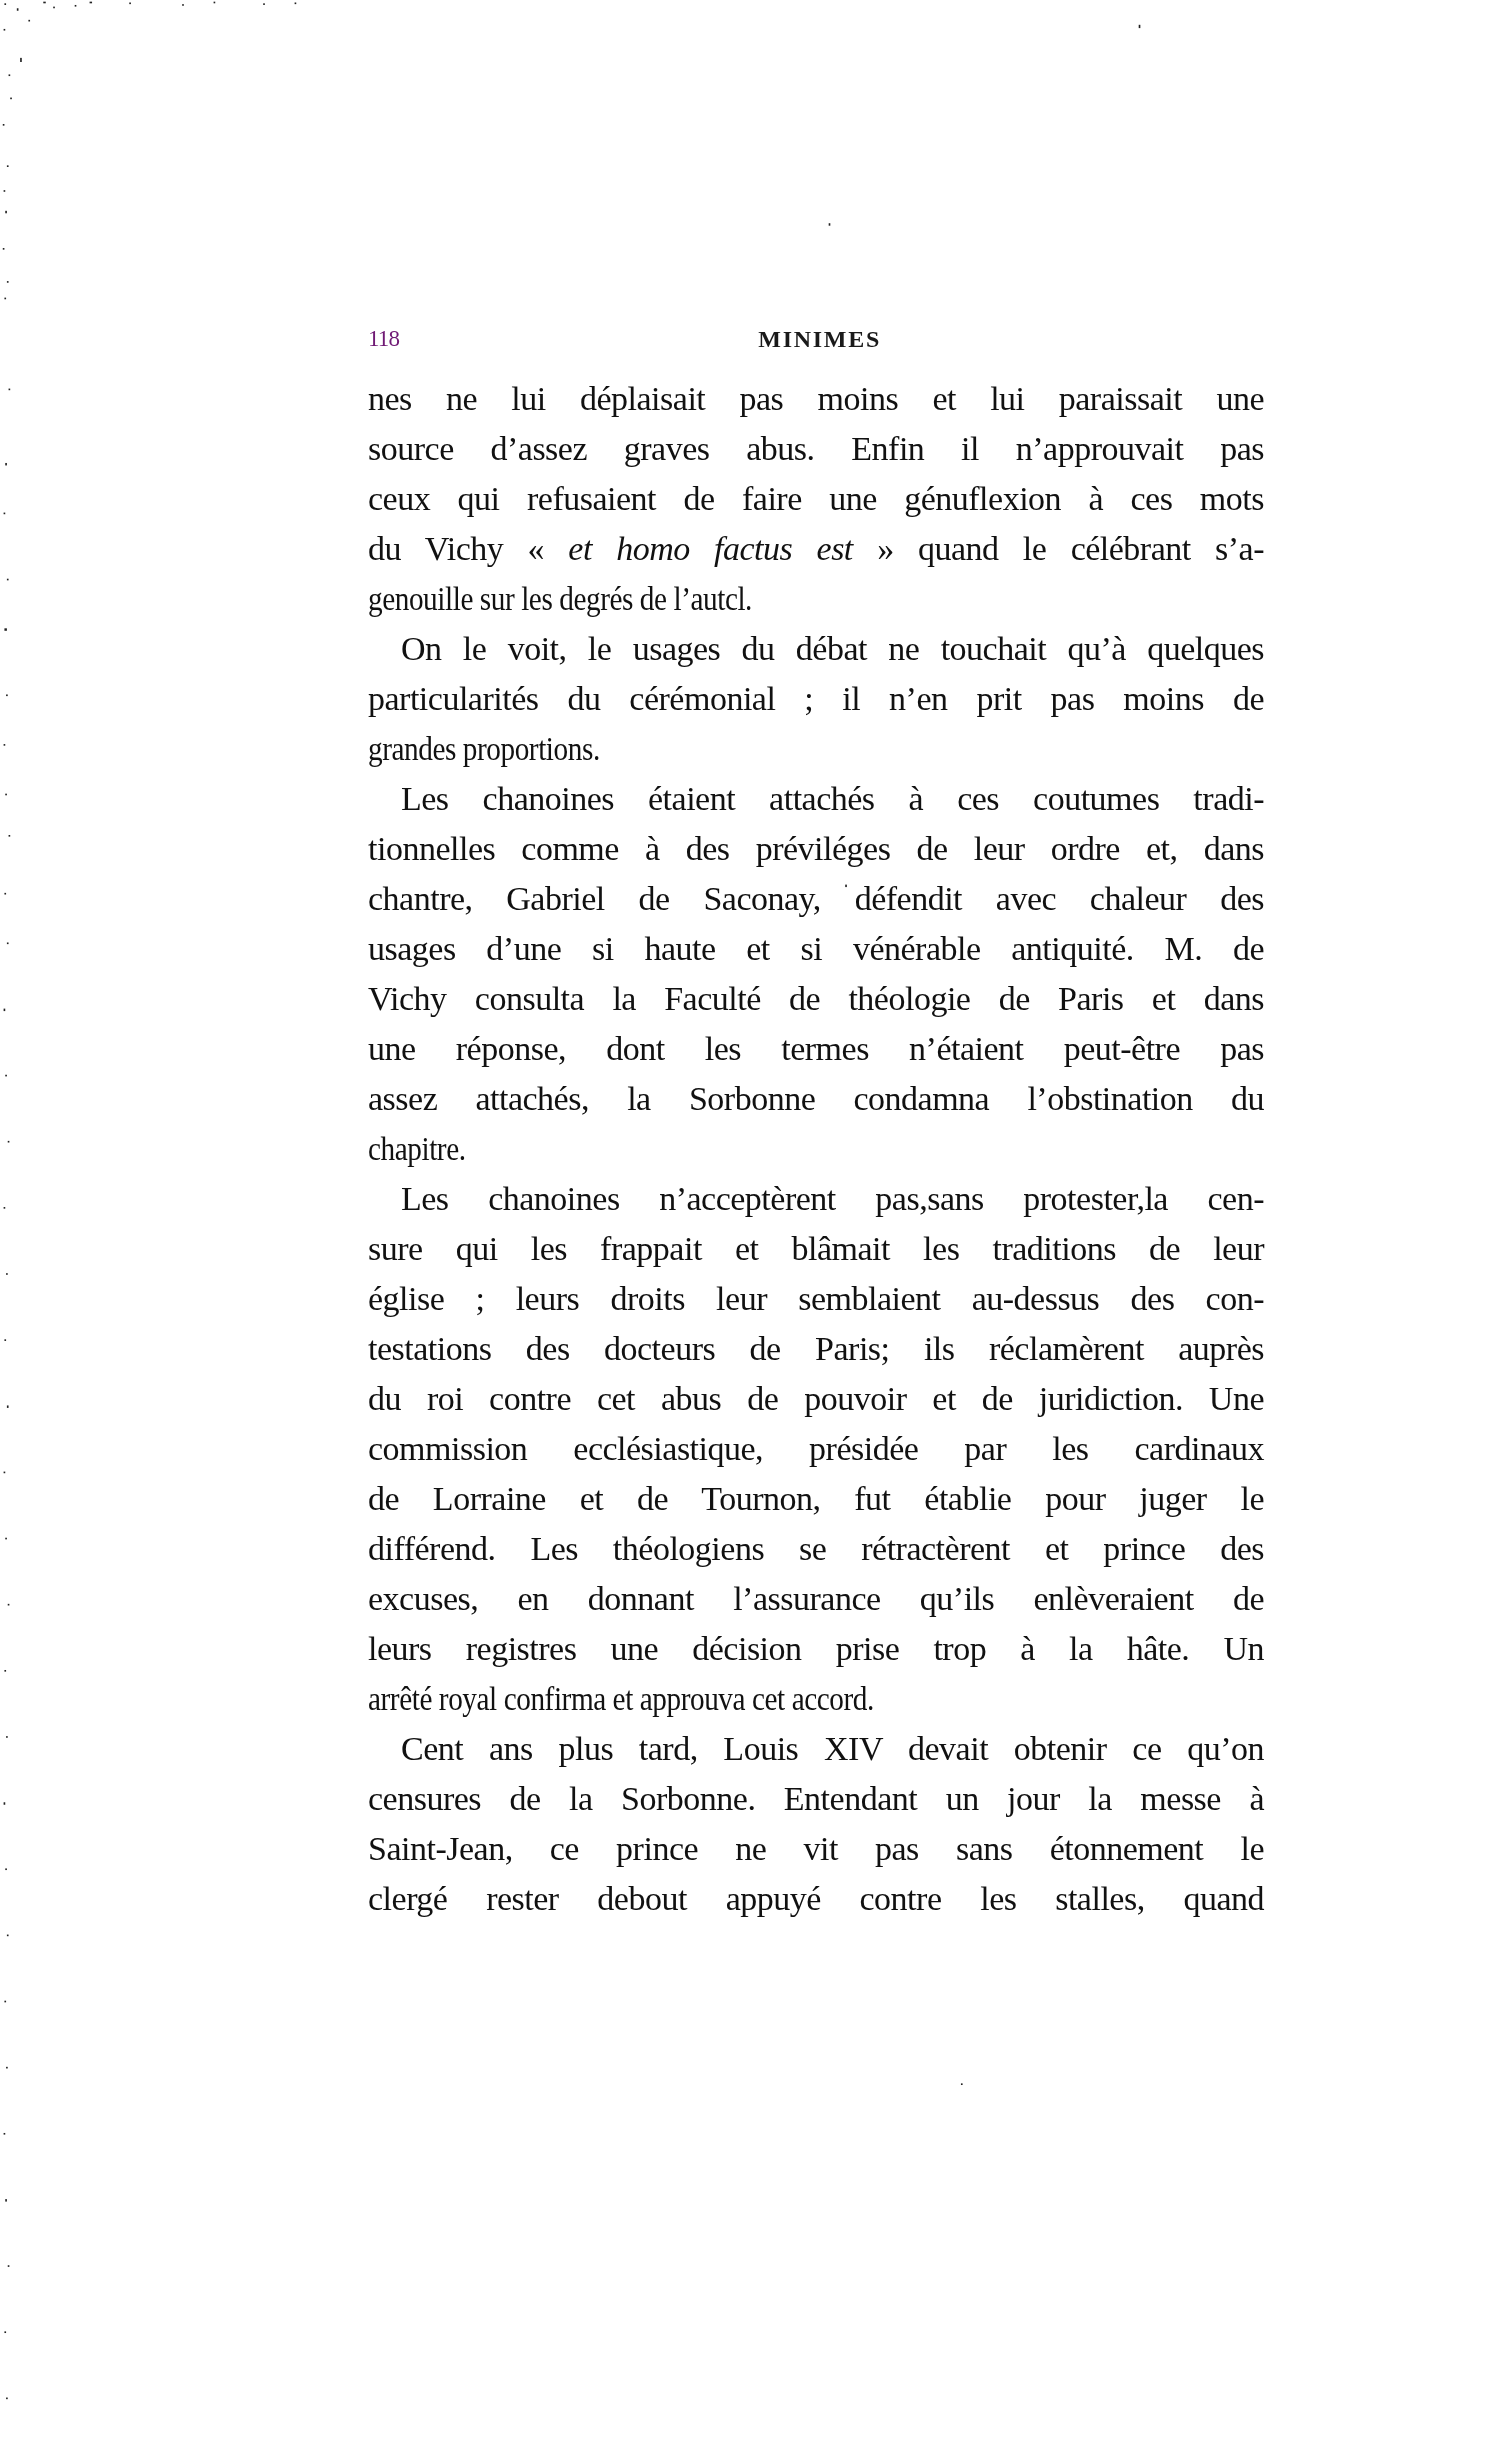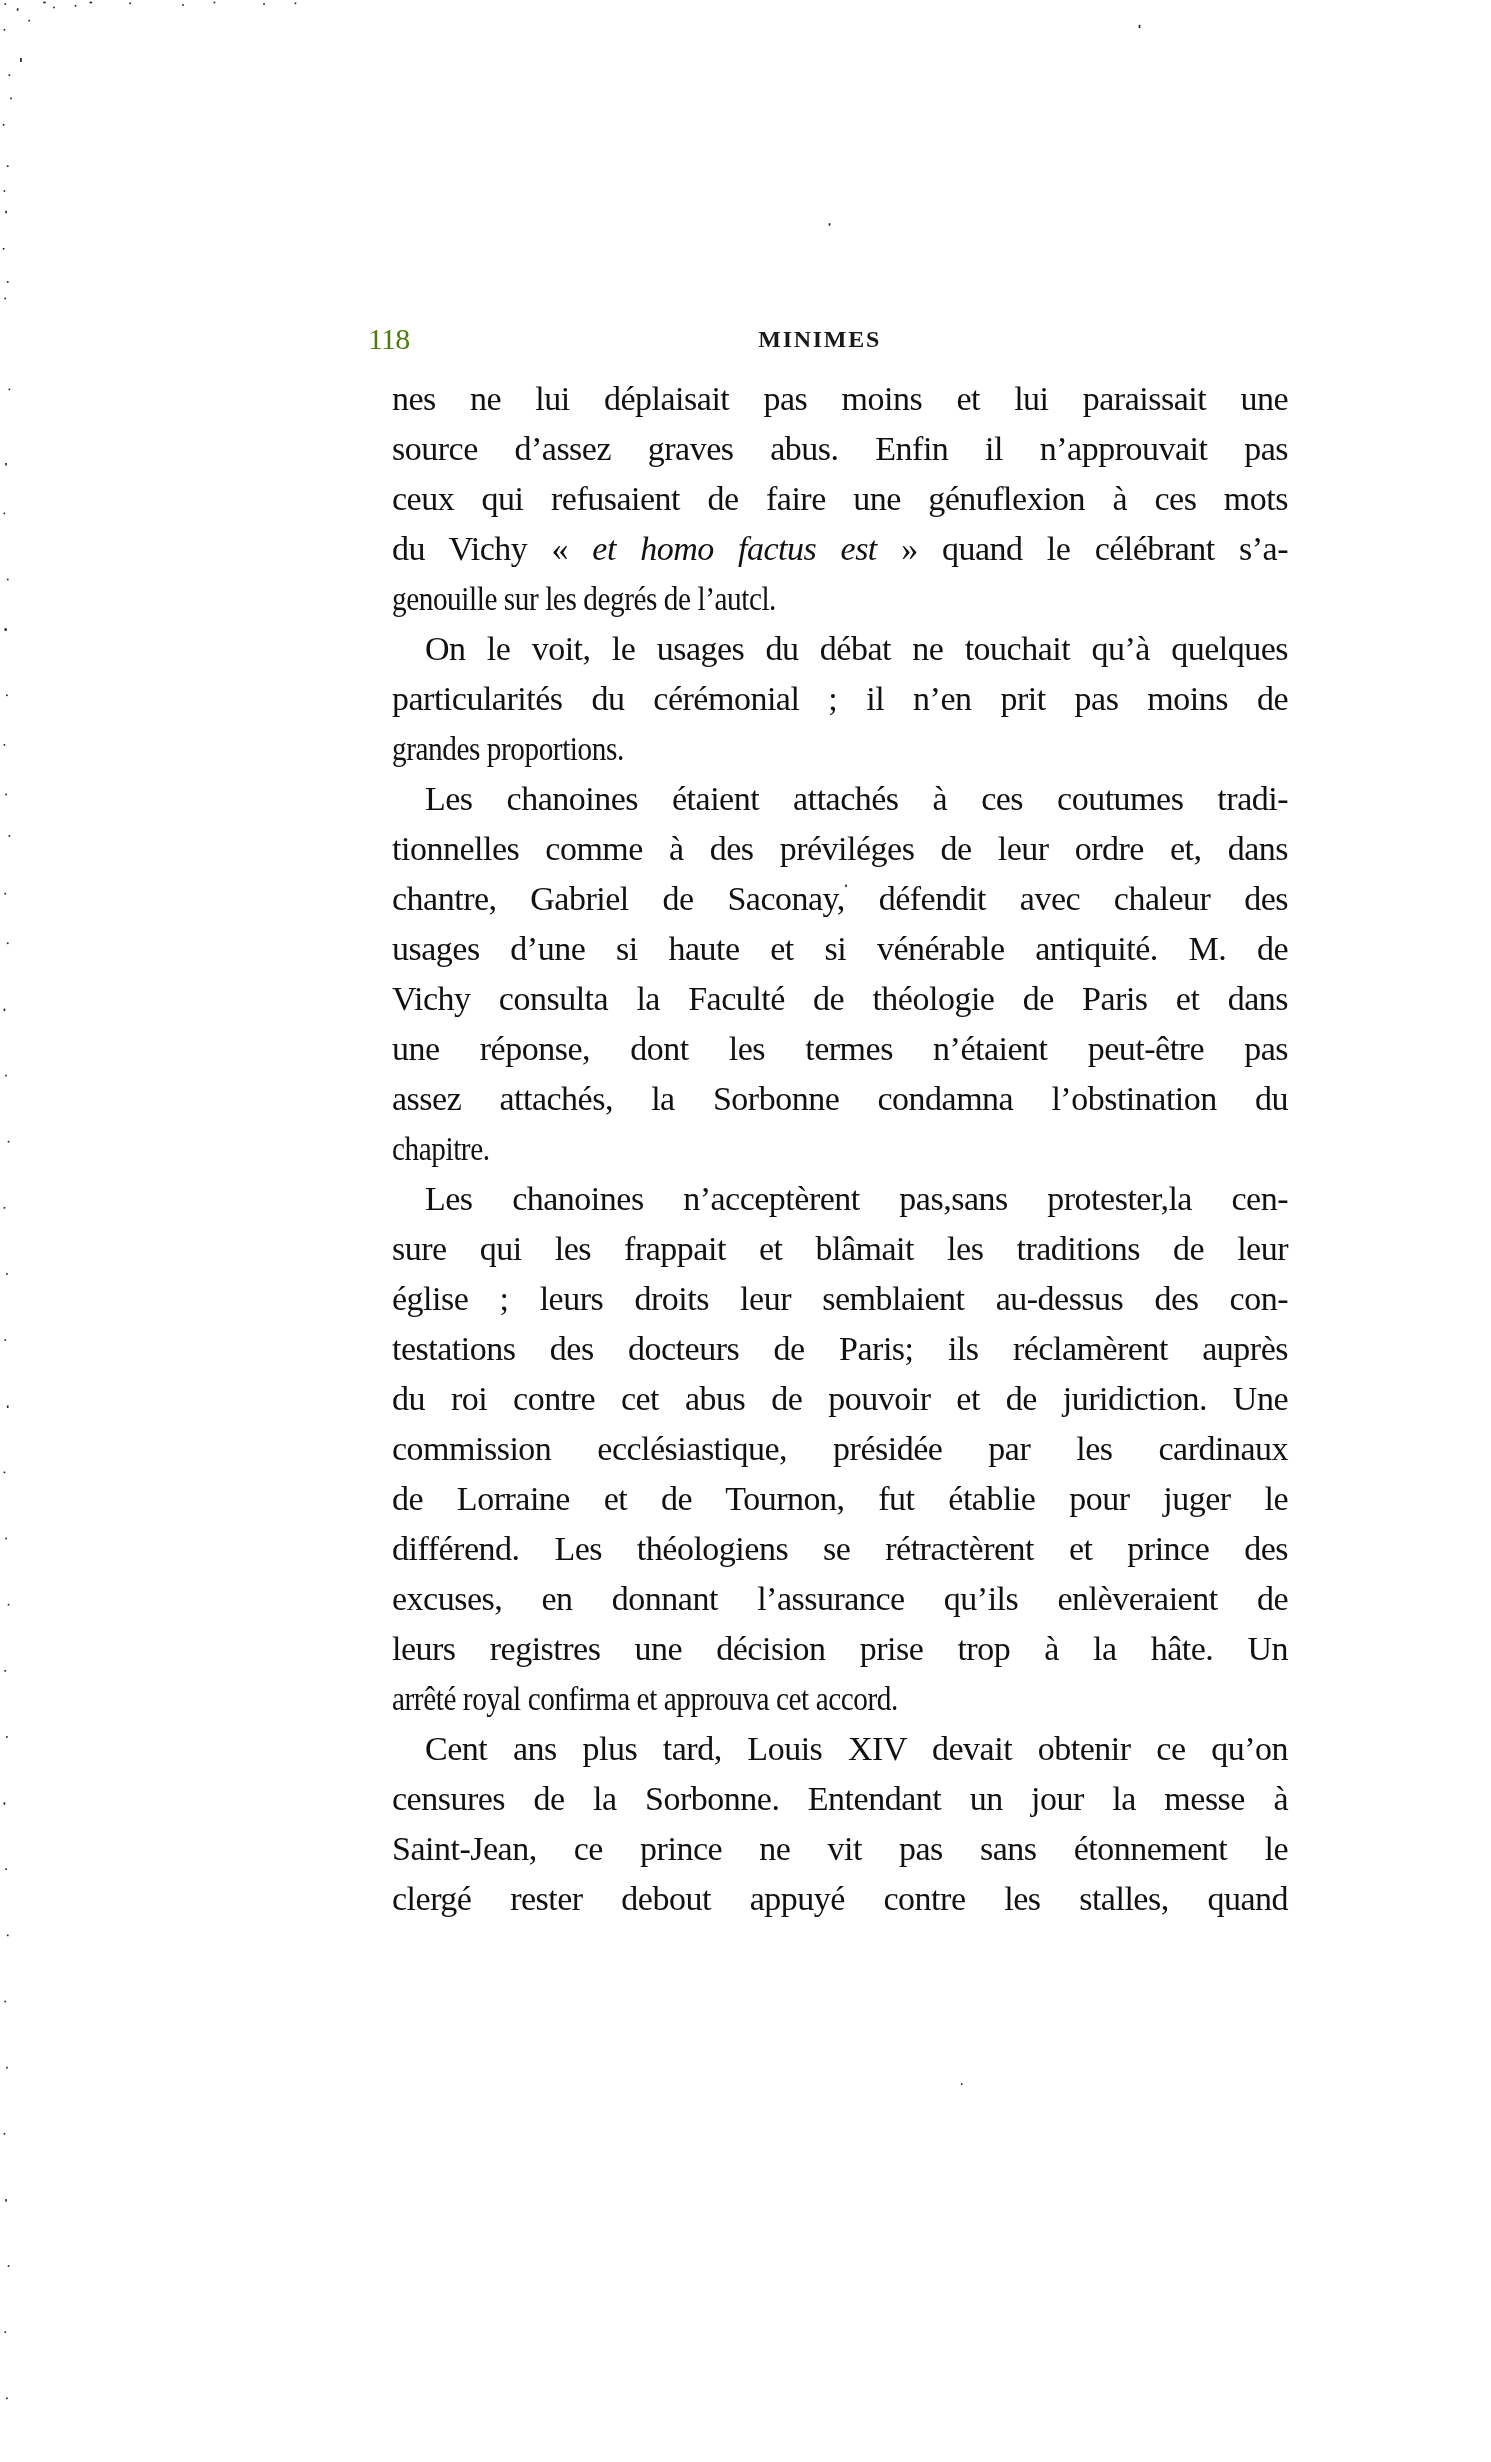--- a/index.html
+++ b/index.html
@@ -25,44 +25,43 @@
       position: absolute;
       left: 368px;
       top: 321px;
       width: 895px;
       height: 36px;
     }
     .page-number {
       position: absolute;
       left: 0;
       top: 0;
-      font-size: 30px;
+      font-size: 23px;
       line-height: 36px;
       letter-spacing: -0.8px;
-      color: #4d7c0f;
+      color: #701a75;
     }
     .running-head {
       position: absolute;
       left: 0;
       right: 0;
       top: 5px;
       text-align: center;
       font-size: 24px;
       line-height: 26.5px;
       letter-spacing: 1.7px;
       font-weight: bold;
       color: #1a1a1a;
       padding-left: 8.3px;
     }
     .text-block {
       position: absolute;
       left: 368px;
       top: 374px;
       width: 896px;
-      margin-left: 24px;
     }
     .line {
       display: block;
       height: 50px;
       line-height: 50px;
       font-size: 34px;
       white-space: nowrap;
       text-align: justify;
       text-align-last: justify;
       transform-origin: left center;

